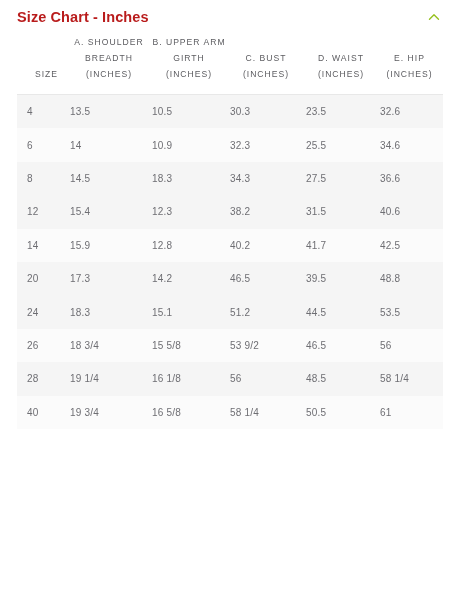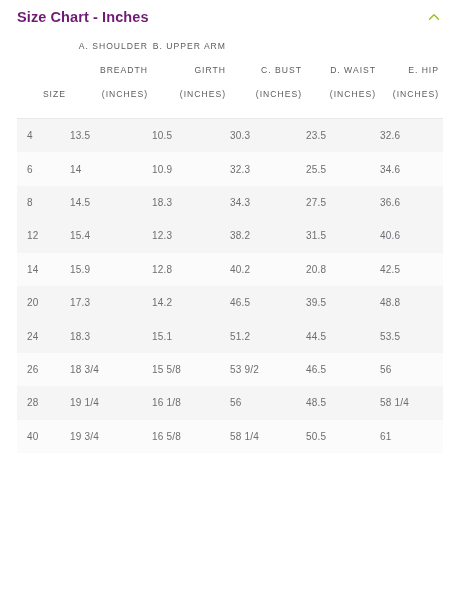--- a/index.html
+++ b/index.html
@@ -23,21 +23,21 @@
   
   .accordion-header {
     display: flex;
     align-items: center;
     justify-content: space-between;
     padding: 0 18px 0 17px;
     height: 34px;
     box-sizing: border-box;
   }
   .panel-title {
-    color: #701a75;
+    color: #b91c1c;
     font-size: 14.5px;
     font-weight: bold;
     letter-spacing: 0.1px;
     white-space: nowrap;
     line-height: 1;
   }
   .chevron {
     width: 16px;
     height: 16px;
     display: block;
@@ -47,27 +47,27 @@
   .table-wrap {
     padding: 0 17px 0 17px;
     box-sizing: border-box;
   }
   table.size-table {
     width: 426px;
     border-collapse: collapse;
     table-layout: fixed;
   }
   table.size-table thead th {
-    text-align: right;
+    text-align: center;
     vertical-align: bottom;
     color: #5c5c60;
     font-size: 8.6px;
     font-weight: normal;
     letter-spacing: 1.0px;
-    line-height: 24px;
+    line-height: 16px;
     padding: 0 4px 12px 0;
     border-bottom: 1px solid #e8e8e8;
     text-transform: uppercase;
     white-space: pre-line;
   }
   table.size-table thead th.col-size {
     vertical-align: bottom;
   }
   table.size-table tbody td {
     color: #6e6e73;
@@ -164,21 +164,21 @@
             <td>12.3</td>
             <td>38.2</td>
             <td>31.5</td>
             <td>40.6</td>
           </tr>
           <tr class="even">
             <td>14</td>
             <td>15.9</td>
             <td>12.8</td>
             <td>40.2</td>
-            <td>20.8</td>
+            <td>41.7</td>
             <td>42.5</td>
           </tr>
           <tr class="odd">
             <td>20</td>
             <td>17.3</td>
             <td>14.2</td>
             <td>46.5</td>
             <td>39.5</td>
             <td>48.8</td>
           </tr>

